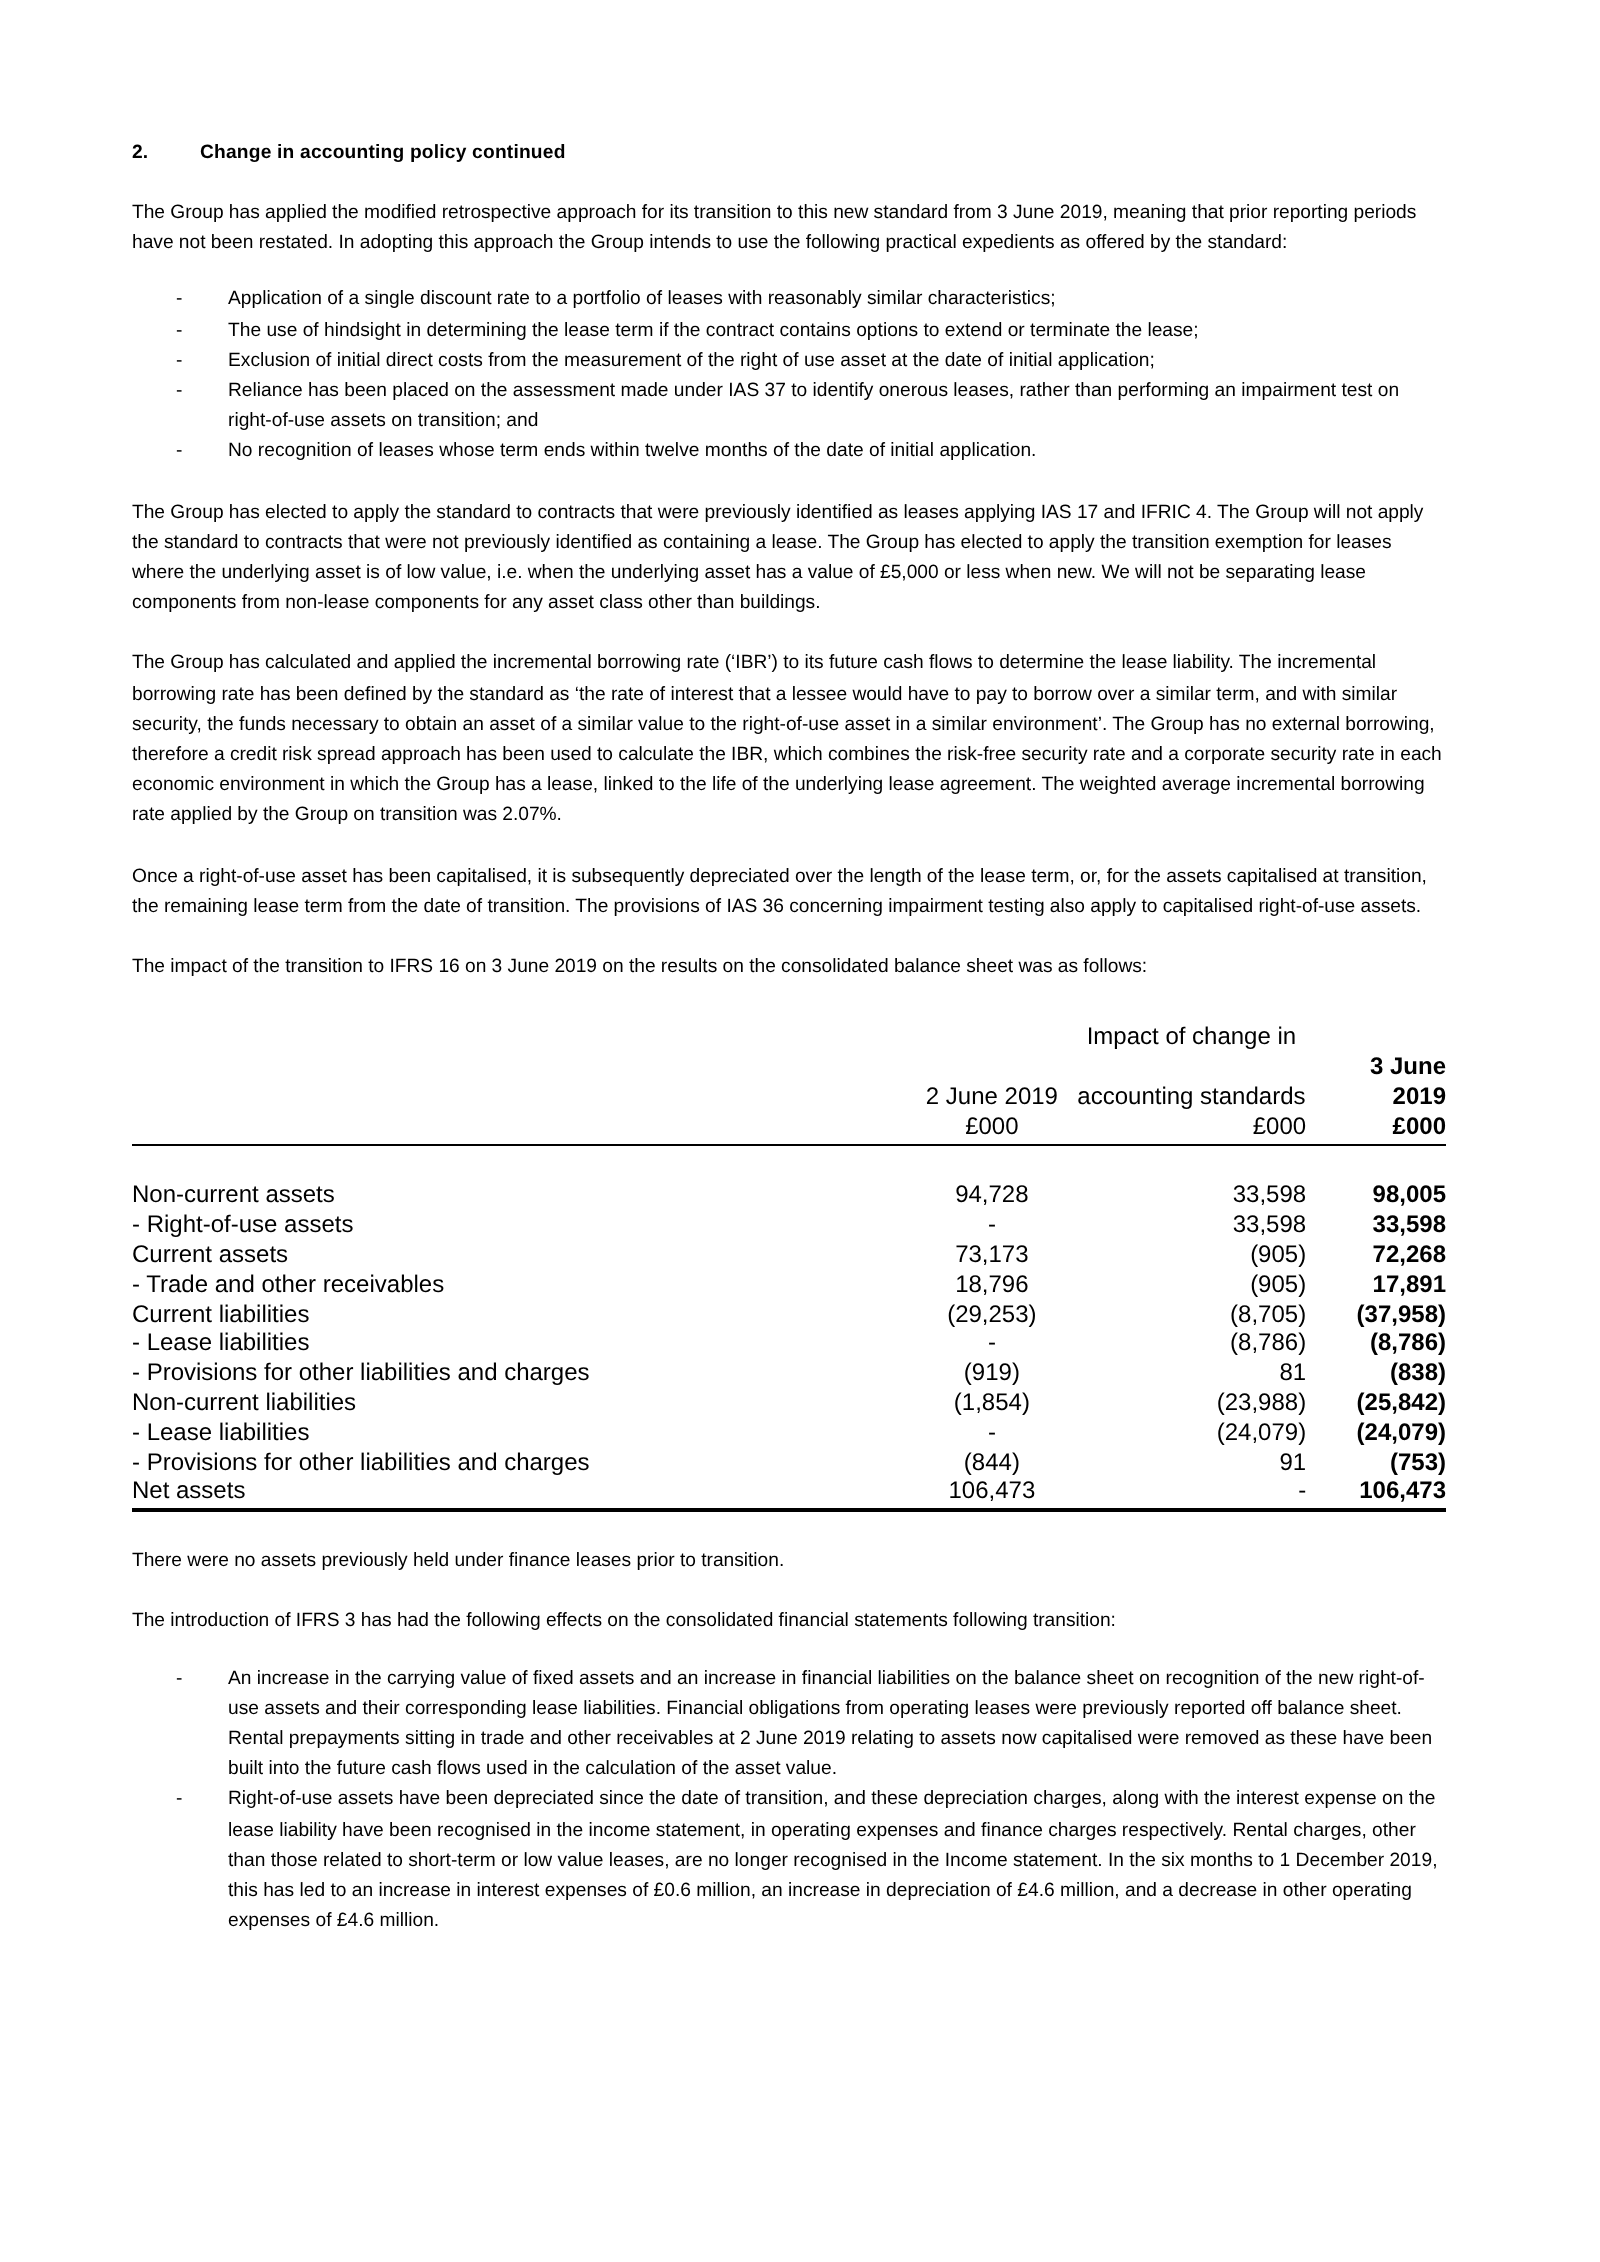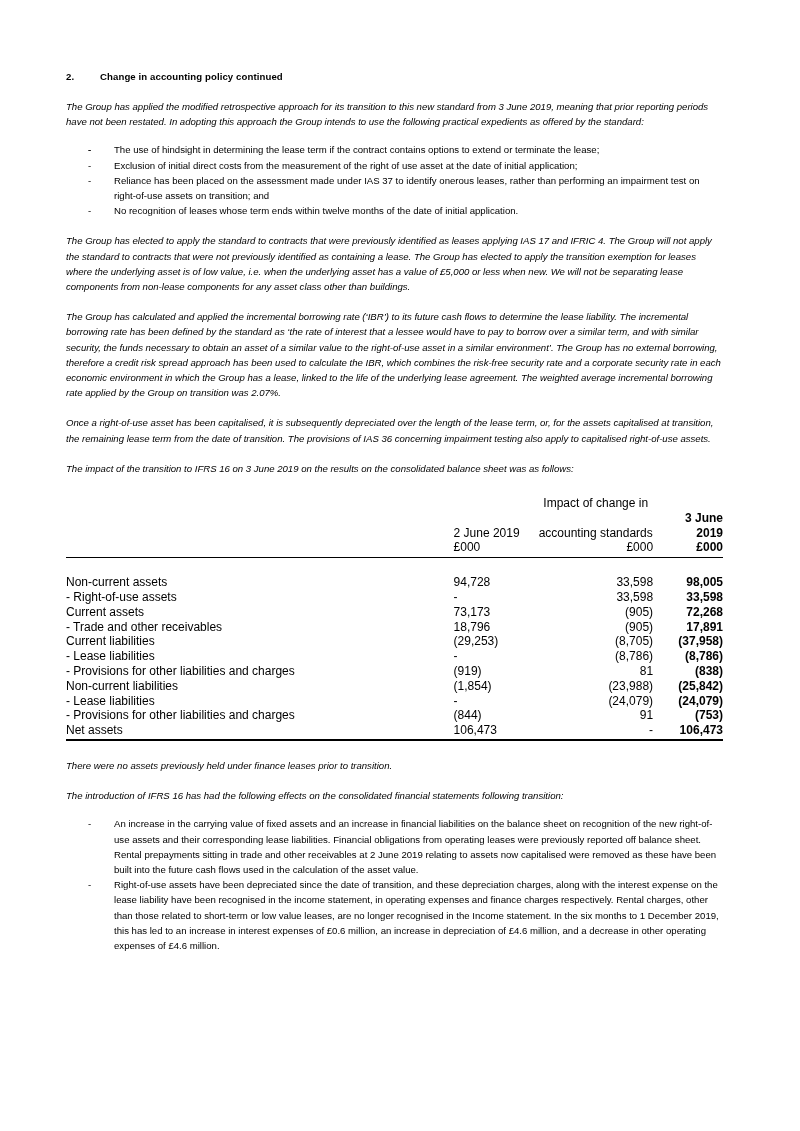--- a/index.html
+++ b/index.html
@@ -32,21 +32,20 @@
   .doc-heading .num {
     display: inline-block;
     width: 34px;
   }
   p.para {
     font-size: 9.6px;
     line-height: 15.2px;
     margin: 15px 0 0 0;
     text-align: left;
     letter-spacing: -0.01px;
-    font-style: italic;
   }
 
   ul.dash-list {
     list-style: none;
     margin: 13px 0 0 0;
     padding: 0;
   }
   ul.dash-list li {
     position: relative;
     font-size: 9.6px;
@@ -70,21 +69,21 @@
   table.fin th, table.fin td {
     padding: 0;
     font-weight: normal;
     vertical-align: bottom;
     line-height: 14.8px;
   }
   table.fin th.lbl, table.fin td.lbl {
     text-align: left;
     width: 389px;
   }
-  table.fin th.c1, table.fin td.c1 { text-align: left; width: 85px; }
+  table.fin th.c1, table.fin td.c1 { text-align: center; width: 85px; }
   table.fin th.c2, table.fin td.c2 { text-align: right; width: 115px; padding-right: 2px;}
   table.fin th.c3, table.fin td.c3 { text-align: right; width: 68px; font-weight: bold; }
 
   table.fin thead th.spanhdr {
     text-align: center;
     font-weight: normal;
   }
   table.fin thead tr.hdr-unit th {
     padding-bottom: 2px;
   }
@@ -106,21 +105,21 @@
 
 <div class="page">
 
   <div class="doc-heading">
     <span class="num">2.</span><span>Change in accounting policy continued</span>
   </div>
 
   <p class="para">The Group has applied the modified retrospective approach for its transition to this new standard from 3 June 2019, meaning that prior reporting periods have not been restated. In adopting this approach the Group intends to use the following practical expedients as offered by the standard:</p>
 
   <ul class="dash-list" id="expedients-list">
-      <li><span class="dash">-</span></li>
+      <li><span class="dash">-</span><span>Application of a single discount rate to a portfolio of leases with reasonably similar characteristics;</span></li>
       <li><span class="dash">-</span><span>The use of hindsight in determining the lease term if the contract contains options to extend or terminate the lease;</span></li>
       <li><span class="dash">-</span><span>Exclusion of initial direct costs from the measurement of the right of use asset at the date of initial application;</span></li>
       <li><span class="dash">-</span><span>Reliance has been placed on the assessment made under IAS 37 to identify onerous leases, rather than performing an impairment test on right-of-use assets on transition; and</span></li>
       <li><span class="dash">-</span><span>No recognition of leases whose term ends within twelve months of the date of initial application.</span></li>
     </ul>
 
   <p class="para">The Group has elected to apply the standard to contracts that were previously identified as leases applying IAS 17 and IFRIC 4. The Group will not apply the standard to contracts that were not previously identified as containing a lease. The Group has elected to apply the transition exemption for leases where the underlying asset is of low value, i.e. when the underlying asset has a value of £5,000 or less when new. We will not be separating lease components from non-lease components for any asset class other than buildings.</p>
 
   <p class="para">The Group has calculated and applied the incremental borrowing rate (‘IBR’) to its future cash flows to determine the lease liability. The incremental borrowing rate has been defined by the standard as ‘the rate of interest that a lessee would have to pay to borrow over a similar term, and with similar security, the funds necessary to obtain an asset of a similar value to the right-of-use asset in a similar environment’. The Group has no external borrowing, therefore a credit risk spread approach has been used to calculate the IBR, which combines the risk-free security rate and a corporate security rate in each economic environment in which the Group has a lease, linked to the life of the underlying lease agreement. The weighted average incremental borrowing rate applied by the Group on transition was 2.07%.</p>
 
@@ -214,20 +213,20 @@
           <td class="lbl">Net assets</td>
           <td class="c1">106,473</td>
           <td class="c2">-</td>
           <td class="c3">106,473</td>
         </tr>
       </tbody>
   </table>
 
   <p class="para after-table">There were no assets previously held under finance leases prior to transition.</p>
 
-  <p class="para">The introduction of IFRS 16 has had the following effects on the consolidated financial statements following transition:</p>
+  <p class="para">The introduction of IFRS 3 has had the following effects on the consolidated financial statements following transition:</p>
 
   <ul class="dash-list effects" id="effects-list">
       <li><span class="dash">-</span><span>An increase in the carrying value of fixed assets and an increase in financial liabilities on the balance sheet on recognition of the new right-of-use assets and their corresponding lease liabilities. Financial obligations from operating leases were previously reported off balance sheet. Rental prepayments sitting in trade and other receivables at 2 June 2019 relating to assets now capitalised were removed as these have been built into the future cash flows used in the calculation of the asset value.</span></li>
       <li><span class="dash">-</span><span>Right-of-use assets have been depreciated since the date of transition, and these depreciation charges, along with the interest expense on the lease liability have been recognised in the income statement, in operating expenses and finance charges respectively. Rental charges, other than those related to short-term or low value leases, are no longer recognised in the Income statement. In the six months to 1 December 2019, this has led to an increase in interest expenses of £0.6 million, an increase in depreciation of £4.6 million, and a decrease in other operating expenses of £4.6 million.</span></li>
     </ul>
 
 </div>
 
 </body></html>

